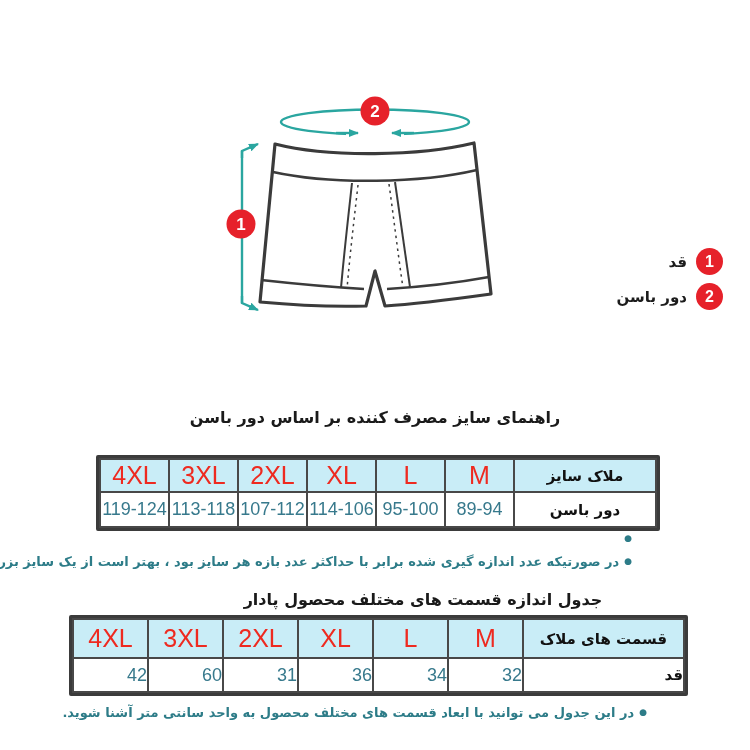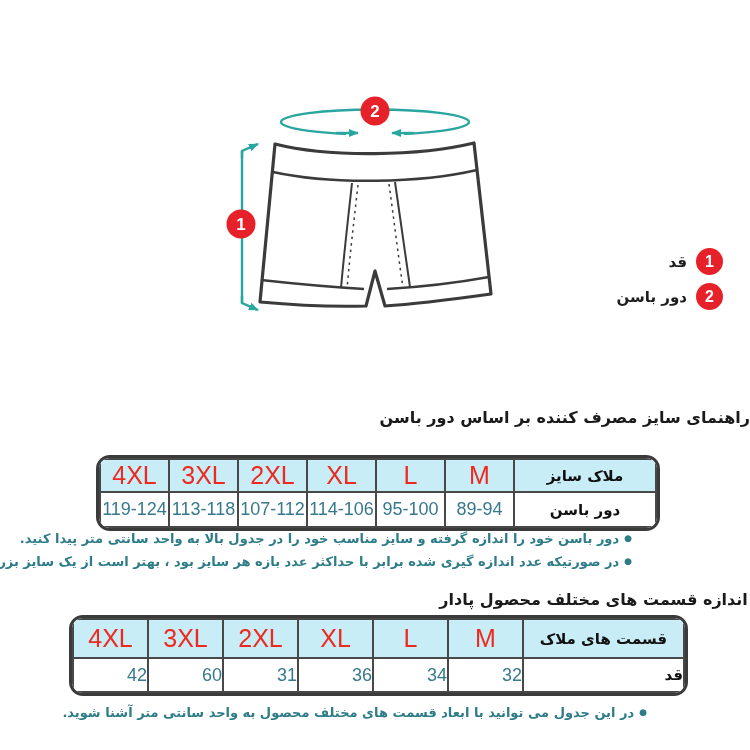--- a/index.html
+++ b/index.html
@@ -8,26 +8,26 @@
 
   .diagram-svg { position:absolute; left:0; top:0; width:750px; height:400px; }
 
   .legend { position:absolute; top:248px; right:27px; display:flex; flex-direction:column; gap:8px; align-items:flex-end; }
   .legend-row { display:flex; flex-direction:row-reverse; align-items:center; gap:9px; }
   .badge { width:27px; height:27px; border-radius:50%; background:#e6212a; color:#ffffff;
            display:flex; align-items:center; justify-content:center;
            font-family:"Liberation Sans", sans-serif; font-size:16px; font-weight:bold; }
   .legend-label { direction:rtl; font-size:15px; font-weight:bold; color:#1c1c1c; }
 
-  .sec-title { position:absolute; left:0; width:750px; text-align:right; direction:rtl;
+  .sec-title { position:absolute; left:0; width:750px; text-align:center; direction:rtl;
                font-size:16px; font-weight:bold; color:#1a1a1a; }
   .title-1 { top:408px; }
   .title-2 { top:590px;margin-left:48px; }
 
-  .tblwrap { position:absolute; border:3px solid #3b3b3b; border-radius:14px; overflow:hidden; background:#ffffff; }
+  .tblwrap { position:absolute; border:3px solid #3b3b3b; border-radius:2px; overflow:hidden; background:#ffffff; }
   .tblwrap-1 { left:96px; top:455px; width:558px; }
   .tblwrap-2 { left:69px; top:615px; width:613px; }
   table { width:100%; border-collapse:collapse; direction:ltr; table-layout:fixed; }
   td { border:2px solid #484848; text-align:center; vertical-align:middle; padding:0; }
   tr.hdr td { background:#c9edf7; }
   .tblwrap-1 tr.hdr td { height:31px; }
   .tblwrap-1 tr.body td { height:33px;margin-top:36px; }
   .tblwrap-2 tr.hdr td { height:37px; }
   .tblwrap-2 tr.body td { height:32px;text-align:right; }
   td.size { color:#ee2a20; font-family:"Liberation Sans", sans-serif; font-size:25px; }
@@ -138,21 +138,20 @@
         <td class="val">89-94</td>
         <td class="plabel">دور باسن</td>
       </tr>
     </tbody>
       </table>
   </div>
 
   <div class="notes notes-1">
     <div class="note-line">
       <span class="note-bullet">●</span>
-      <span>دور باسن خود را اندازه گرفته و سایز مناسب خود را در جدول بالا به واحد سانتی متر پیدا کنید.</span>
     </div>
     <div class="note-line">
       <span class="note-bullet">●</span>
       <span>در صورتیکه عدد اندازه گیری شده برابر با حداکثر عدد بازه هر سایز بود ، بهتر است از یک سایز بزرگتر استفاده نمایید.</span>
     </div>
   </div>
 
   <div class="sec-title title-2">جدول اندازه قسمت های مختلف محصول پادار</div>
 
   <div class="tblwrap tblwrap-2">

